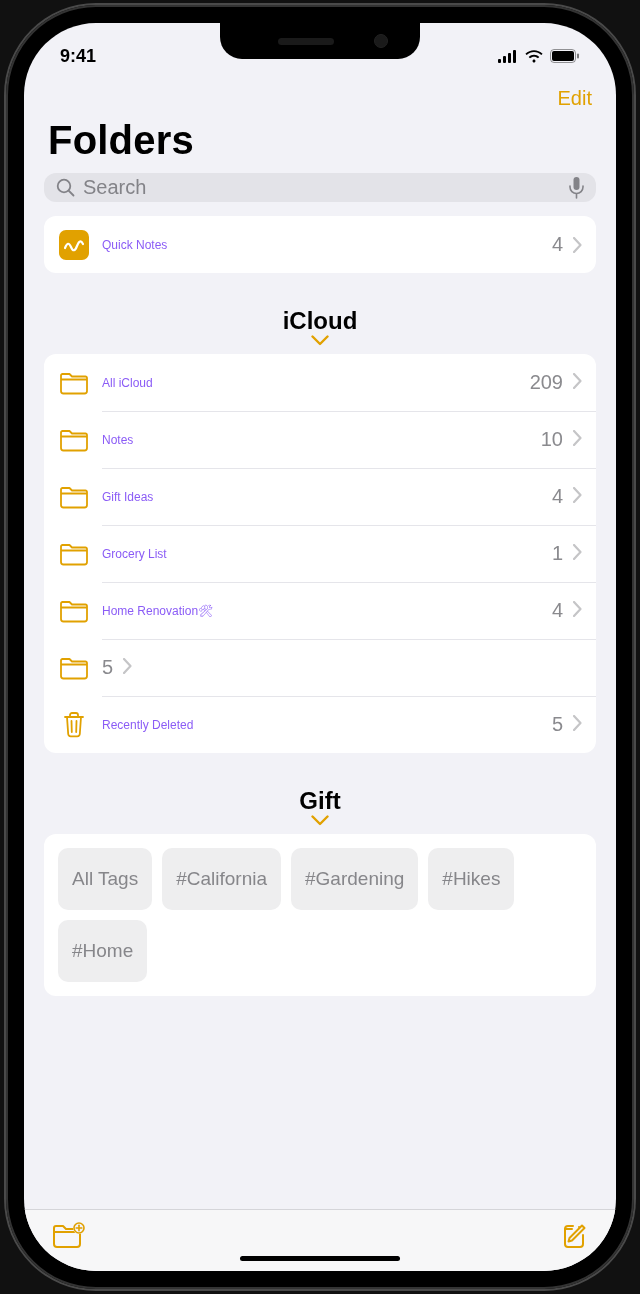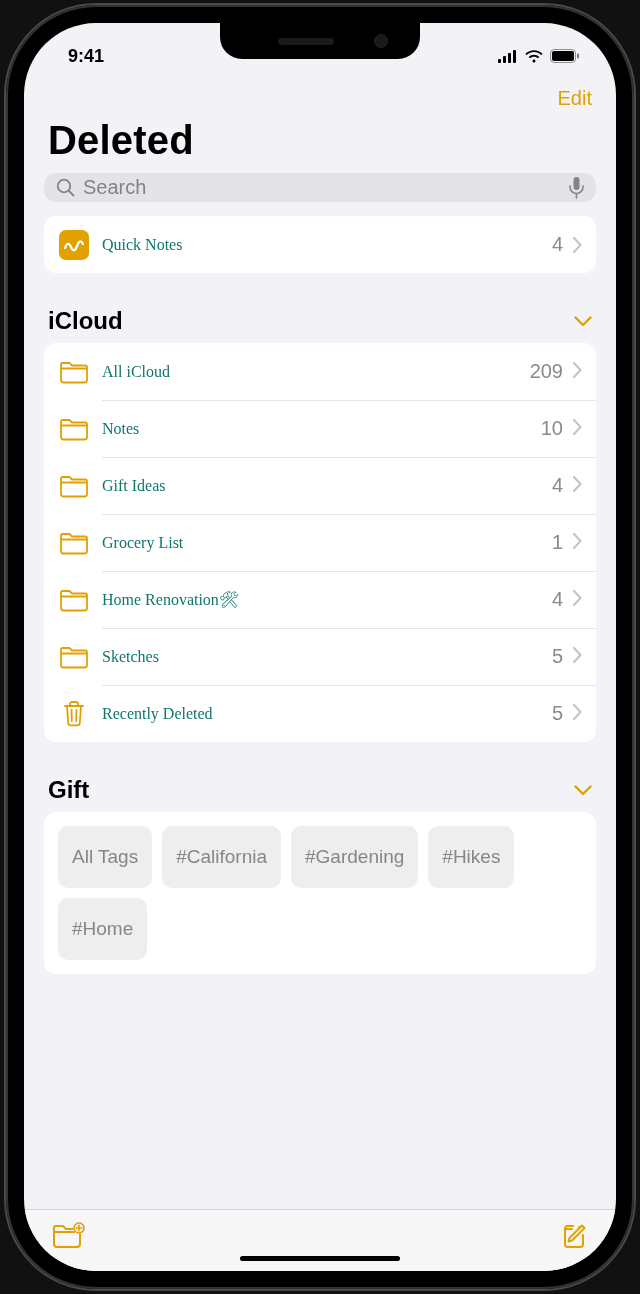--- a/index.html
+++ b/index.html
@@ -46,21 +46,21 @@
       display: flex;
       align-items: center;
       justify-content: center;
       gap: 40px;
     }
     .speaker { width: 56px; height: 7px; background: #1a1a1a; border-radius: 4px; margin-left: 26px;}
     .camera { width: 14px; height: 14px; background: #1a1a1a; border-radius: 50%; border: 1px solid #222;}
     
     .status-bar {
       position: absolute;
-      top: 0; left: 8px; right: 0;
+      top: 0; left: 0; right: 0;
       height: 54px;
       display: flex;
       justify-content: space-between;
       align-items: center;
       padding: 12px 36px 0;
       z-index: 50;
     }
     .status-time { font-size: 18px; font-weight: 600; }
     .status-right { display: flex; align-items: center; gap: 6px; }
     .content {
@@ -113,28 +113,29 @@
     .row + .row::before {
       content: "";
       position: absolute;
       top: 0;
       left: 58px;
       right: 0;
       height: 1px;
       background: #e5e5ea;
     }
     .row-icon { width: 32px; height: 32px; flex-shrink: 0; display: flex; align-items:center; justify-content:center; margin-right: 12px;}
-    .row-label { font-size: 16px; flex: 1; color: #0f766e; display:flex; align-items:center; gap:2px;font-family:Liberation Serif, serif;}
+    .row-label { font-size: 12px; flex: 1; color: #8b5cf6; display:flex; align-items:center; gap:2px;}
     .row-count { font-size: 20px; color: #8a8a8e; margin-right: 10px; }
     .chevron { color: #c5c5c7; }
     .section-header {
       display: flex;
       justify-content: space-between;
       align-items: center;
       padding: 16px 24px 8px;
+      flex-direction: column;
     }
     .section-title { font-size: 24px; font-weight: 700; }
     .section-chev { color: #e1a100; }
     
     .tags-card {
       margin: 0 20px;
       background: #fff;
       border-radius: 12px;
       padding: 14px;
       display: flex;
@@ -203,21 +204,21 @@
           </svg>
       </div>
     </div>
 
     <div class="content">
 
       <div class="nav">
         <span class="edit-btn">Edit</span>
       </div>
 
-      <h1 class="title">Deleted</h1>
+      <h1 class="title">Folders</h1>
 
       <div class="search-bar">
         <svg width="19" height="19" viewBox="0 0 19 19">
             <circle cx="8" cy="8" r="6.3" stroke="#838388" stroke-width="1.8" fill="none"></circle>
             <line x1="13" y1="13" x2="17.5" y2="17.5" stroke="#838388" stroke-width="1.8" stroke-linecap="round"></line>
           </svg>
         <span class="search-placeholder">Search</span>
         <svg width="15" height="22" viewBox="0 0 15 22">
             <rect x="4.5" y="0" width="6" height="13" rx="3" fill="#838388"></rect>
             <path d="M1 9v1a6.5 6.5 0 0013 0V9" stroke="#838388" stroke-width="1.6" fill="none" stroke-linecap="round"></path>
@@ -317,21 +318,20 @@
                   <path d="M1 1l6.5 7L1 15" stroke="currentColor" stroke-width="2.2" fill="none" stroke-linecap="round" stroke-linejoin="round"></path>
                 </svg></span>
             </div>
             <div class="row">
               <span class="row-icon">
                 <svg width="30" height="24" viewBox="0 0 30 24">
                   <path d="M2 7V4.5A1.5 1.5 0 013.5 3h7l2.5 2.5H26.5A1.5 1.5 0 0128 7v13a2.5 2.5 0 01-2.5 2.5h-21A2.5 2.5 0 012 20V7z" stroke="#e1a100" stroke-width="1.8" fill="none" stroke-linejoin="round"></path>
                   <line x1="2" y1="8.5" x2="28" y2="8.5" stroke="#e1a100" stroke-width="1.8"></line>
                 </svg>
               </span>
-              <span class="row-label">Sketches</span>
               <span class="row-count">5</span>
               <span><svg class="chevron" width="9" height="16" viewBox="0 0 9 16">
                   <path d="M1 1l6.5 7L1 15" stroke="currentColor" stroke-width="2.2" fill="none" stroke-linecap="round" stroke-linejoin="round"></path>
                 </svg></span>
             </div>
             <div class="row">
               <span class="row-icon">
                 <svg width="24" height="28" viewBox="0 0 24 28">
                   <path d="M3 6h18M8 6V4a2 2 0 012-2h4a2 2 0 012 2v2M5 6l1.2 17a2.5 2.5 0 002.5 2.3h6.6a2.5 2.5 0 002.5-2.3L19 6" stroke="#e1a100" stroke-width="1.8" fill="none" stroke-linecap="round" stroke-linejoin="round"></path>
                   <line x1="9.5" y1="10" x2="9.8" y2="21" stroke="#e1a100" stroke-width="1.8" stroke-linecap="round"></line>

